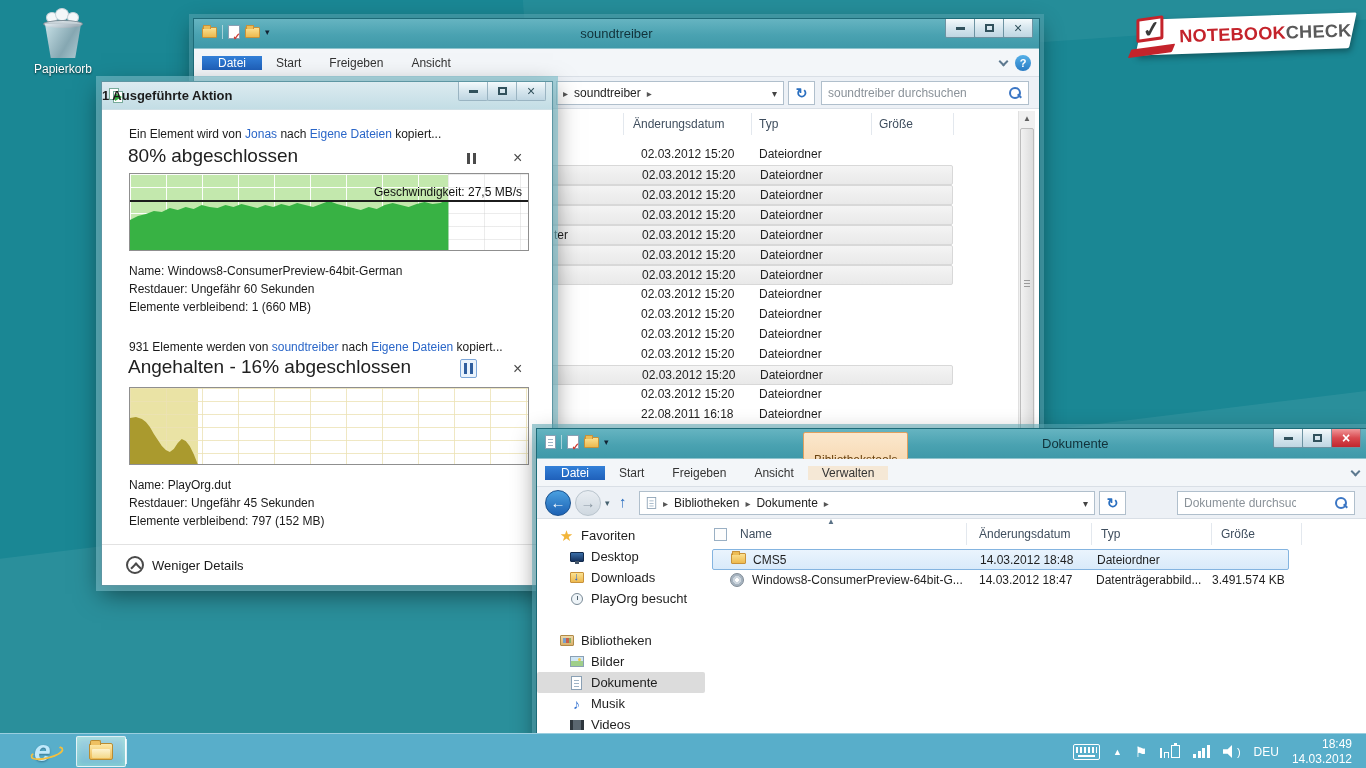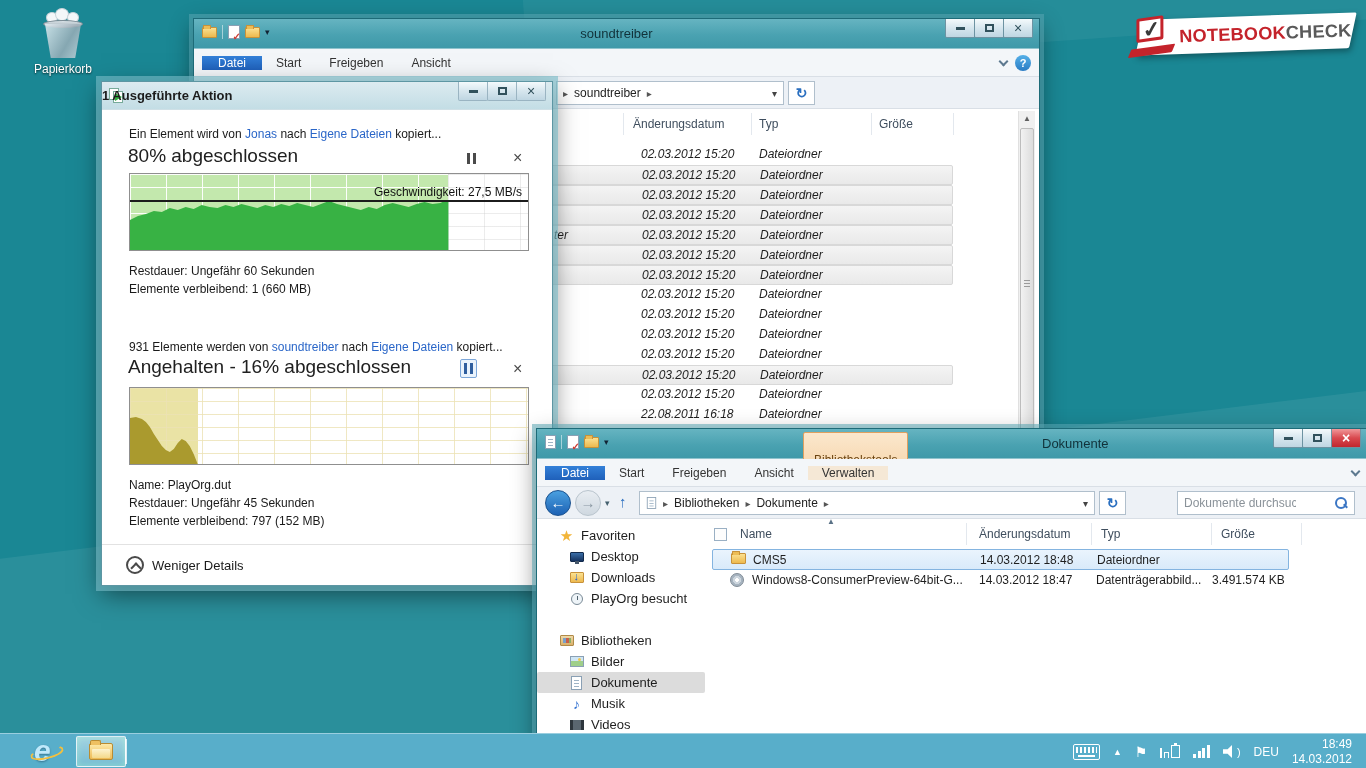--- a/index.html
+++ b/index.html
@@ -101,21 +101,21 @@
   .page-ico i { position:absolute; left:2px; right:2px; height:1px; background:#9fb4c6; }
   .page-ico i:nth-child(1){top:3px;} .page-ico i:nth-child(2){top:6px;} .page-ico i:nth-child(3){top:9px;}
   .copy-ico { position:relative; width:12px; height:14px; background:#fff; border:1px solid #8aa0b4; }
   .copy-ico::after { content:"✓"; position:absolute; right:-2px; bottom:-4px; color:#d03a30; font-size:10px; font-weight:bold; }
   .qat-dd { color:#123; font-size:9px; }
   .qat-sep { width:1px; height:14px; background:rgba(255,255,255,.5); }
 
   
   .listhead { position:absolute; font-size:12px; color:#3f4e5e; }
   .colsep { position:absolute; top:2px; width:1px; height:22px; background:#e3e8ee; }
-  .srow { position:relative; height:20px; font-size:12px; color:#1e1e1e;font-style:italic; }
+  .srow { position:relative; height:20px; font-size:12px; color:#1e1e1e; }
   .srow.sel { background:linear-gradient(#f4f4f4,#e9e9e9); border:1px solid #d8d8d8; border-radius:2px; }
   .srow span { position:absolute; top:2px; white-space:nowrap; }
   .scrollbar { position:absolute; background:#f0f0f0; border-left:1px solid #e0e0e0; }
   .sb-arrow { height:16px; text-align:center; color:#606060; font-size:8px; line-height:16px; }
   .sb-thumb { position:absolute; left:1px; right:1px; top:17px; bottom:4px;
               background:linear-gradient(90deg,#f2f2f2,#dcdcdc); border:1px solid #bdbdbd; border-radius:2px; }
   .sb-grip { position:absolute; left:3px; right:3px; top:50%; height:8px; margin-top:-4px;
              background:repeating-linear-gradient(#9a9a9a 0 1px, transparent 1px 3px); }
 
   
@@ -296,20 +296,24 @@
     </div>
   </div>
   <div class="addr">
     <div class="crumb" style="left:362px; width:228px;">
       <span class="tri">▸</span>
       <span>soundtreiber</span>
       <span class="tri">▸</span>
       <span class="dd">▾</span>
     </div>
     <div class="refreshbtn" style="left:594px;">↻</div>
+    <div class="searchbox" style="left:627px; width:208px;">
+      <input placeholder="soundtreiber durchsuchen" style="">
+      <span class="mag"></span>
+    </div>
   </div>
 
   <div style="position:absolute; left:0; top:92px; width:823px; height:26px; background:#fff;">
     <div class="listhead" style="left:439px; top:6px;">Änderungsdatum</div>
     <div class="listhead" style="left:565px; top:6px;">Typ</div>
     <div class="listhead" style="left:685px; top:6px;">Größe</div>
     <div class="colsep" style="left:429px;"></div>
     <div class="colsep" style="left:557px;"></div>
     <div class="colsep" style="left:677px;"></div>
     <div class="colsep" style="left:759px;"></div>
@@ -421,20 +425,21 @@
     <div class="gfill" id="g1fill" style="background: repeating-linear-gradient(to right, rgba(255, 255, 255, 0.95) 0px, rgba(255, 255, 255, 0.95) 1px, transparent 1px, transparent 36px), repeating-linear-gradient(rgba(255, 255, 255, 0.95) 0px, rgba(255, 255, 255, 0.95) 1px, transparent 1px, transparent 13px) rgb(195, 232, 173); width: 80%;"></div>
     <div class="ggrid" id="g1grid-fill" style="background-image: repeating-linear-gradient(to right, rgba(200, 200, 200, 0.35) 0px, rgba(200, 200, 200, 0.35) 1px, transparent 1px, transparent 36px), repeating-linear-gradient(rgba(200, 200, 200, 0.35) 0px, rgba(200, 200, 200, 0.35) 1px, transparent 1px, transparent 13px); left: 80%;"></div>
     <svg viewBox="0 0 400 76" preserveAspectRatio="none">
       <polygon fill="#38b244" points="0,46 8,42 16,40 24,37 32,38 40,34 48,36 56,33 64,35 72,31 80,33 88,34 96,31 104,33 112,30 120,32 128,34 136,31 144,33 152,30 160,32 168,29 176,31 184,33 192,30 200,27 208,30 216,32 224,34 232,36 240,33 248,35 256,31 264,29 272,31 280,33 288,30 296,28 304,30 312,29 318,26 320,28 320,76 0,76"></polygon>
     </svg>
     <div class="avg-line" style="top:26px;"></div>
     <div class="speed-label" style="top:11px;text-align:right;">Geschwindigkeit: 27,5 MB/s</div>
   </div>
 
   <div class="job-det" style="top:180px;">
+    <div>Name:  Windows8-ConsumerPreview-64bit-German</div>
     <div>Restdauer:  Ungefähr 60 Sekunden</div>
     <div>Elemente verbleibend:  1 (660 MB)</div>
   </div>
 
   <div class="job-line" style="top:258px;">
     <span>931 Elemente werden von </span><span class="link">soundtreiber</span><span> nach </span><span class="link">Eigene Dateien</span><span> kopiert...</span>
   </div>
   <div class="job-head" style="top:274px;">Angehalten - 16% abgeschlossen</div>
   <div class="pausebtn boxed" style="left:358px; top:277px;">
       <i></i>

